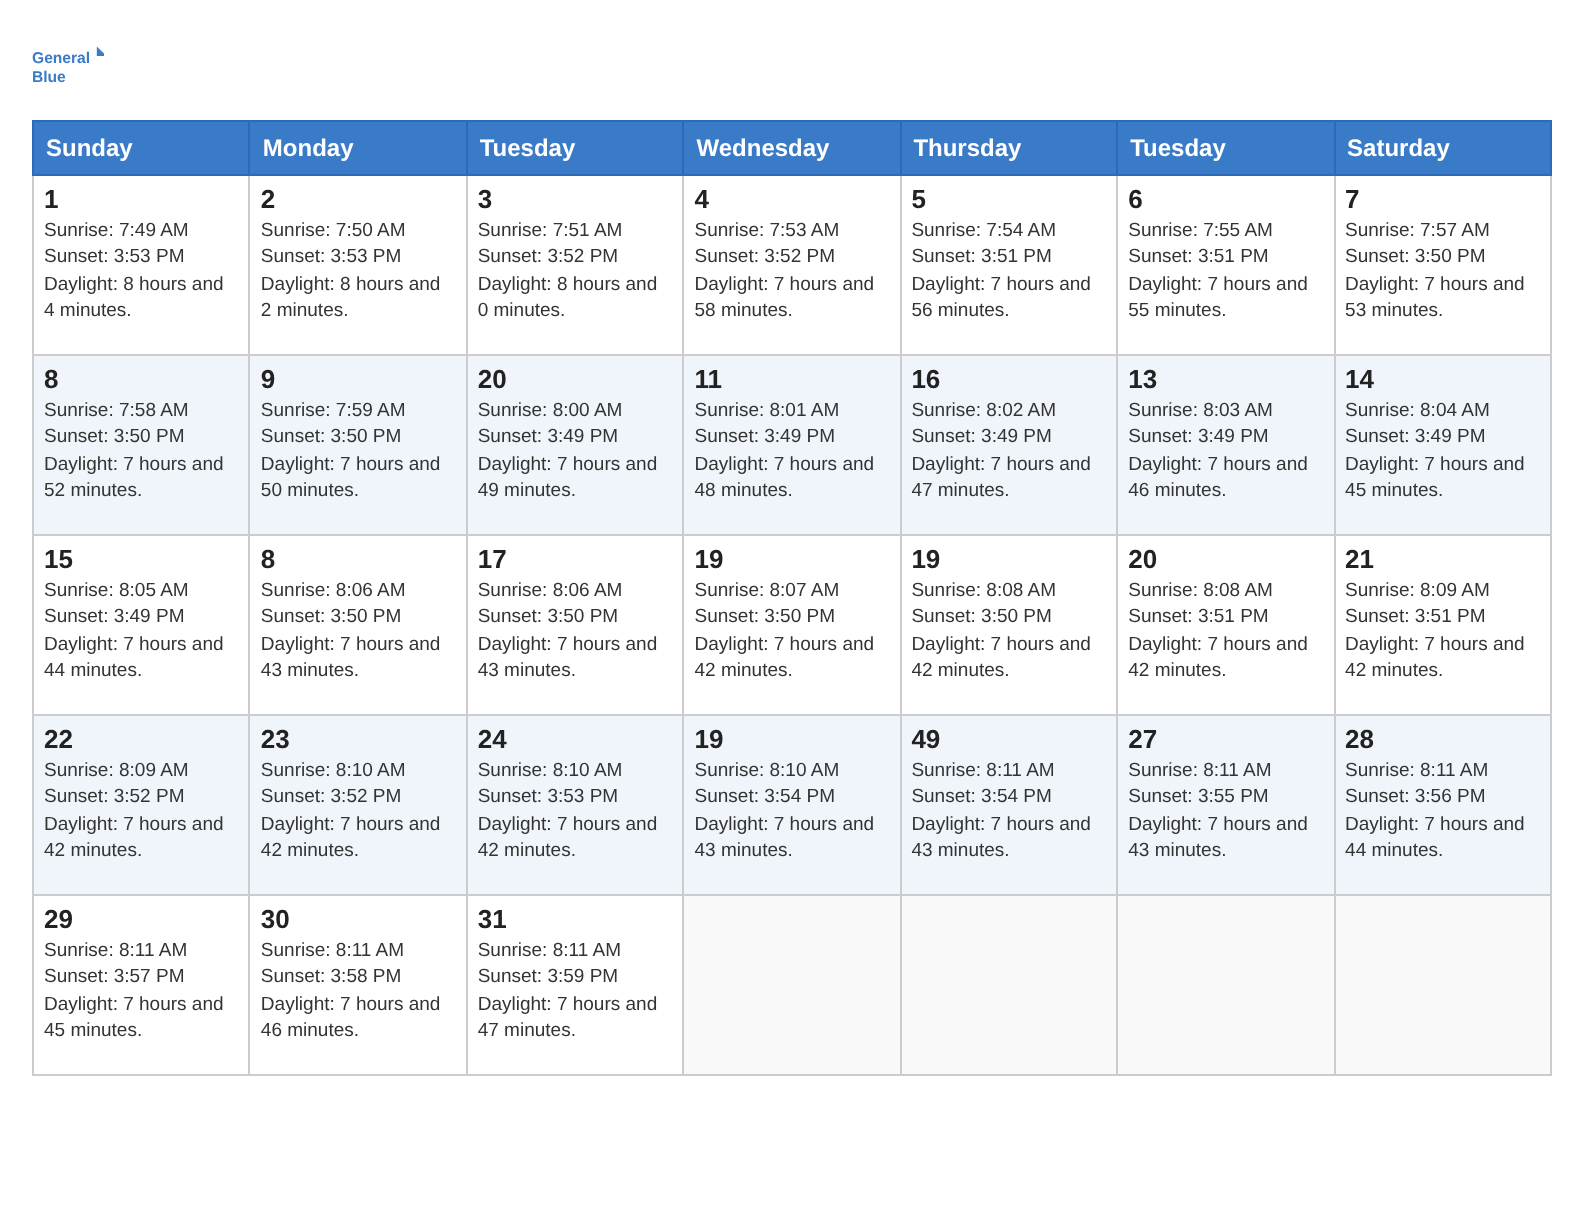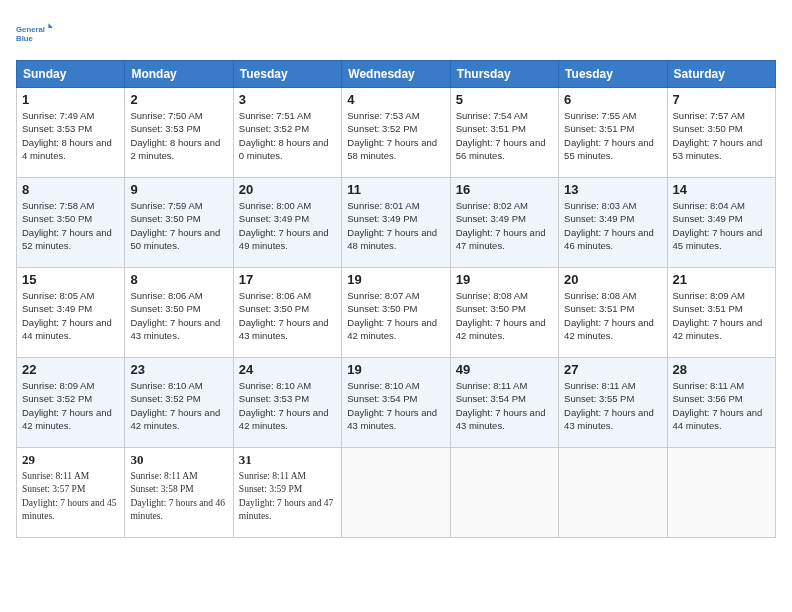--- a/index.html
+++ b/index.html
@@ -74,21 +74,21 @@
       color: #333;
       line-height: 1.4;
     }
     .empty-cell {
       background: #f9f9f9 !important;
     }
     .week-row-1 td { background: #fff; }
     .week-row-2 td { background: #eef2fa; }
     .week-row-3 td { background: #fff; }
     .week-row-4 td { background: #eef2fa; }
-    .week-row-5 td { background: #fff; font-family: Liberation Serif, serif; }
+    .week-row-5 td { background: #fff; }
   </style>
 </head>
 <body>
 
 <div class="header-area">
   <div class="logo" style="display: flex; align-items: center;">
   <svg width="36" height="36" viewBox="0 0 60 40">
     <text x="0" y="16" font-size="13" font-weight="bold" font-family="Arial" fill="#3a7bc8">General</text>
     <text x="0" y="32" font-size="13" font-weight="bold" font-family="Arial" fill="#3a7bc8">Blue</text>
     <polygon points="54,2 62,10 54,10" fill="#3a7bc8"></polygon>

